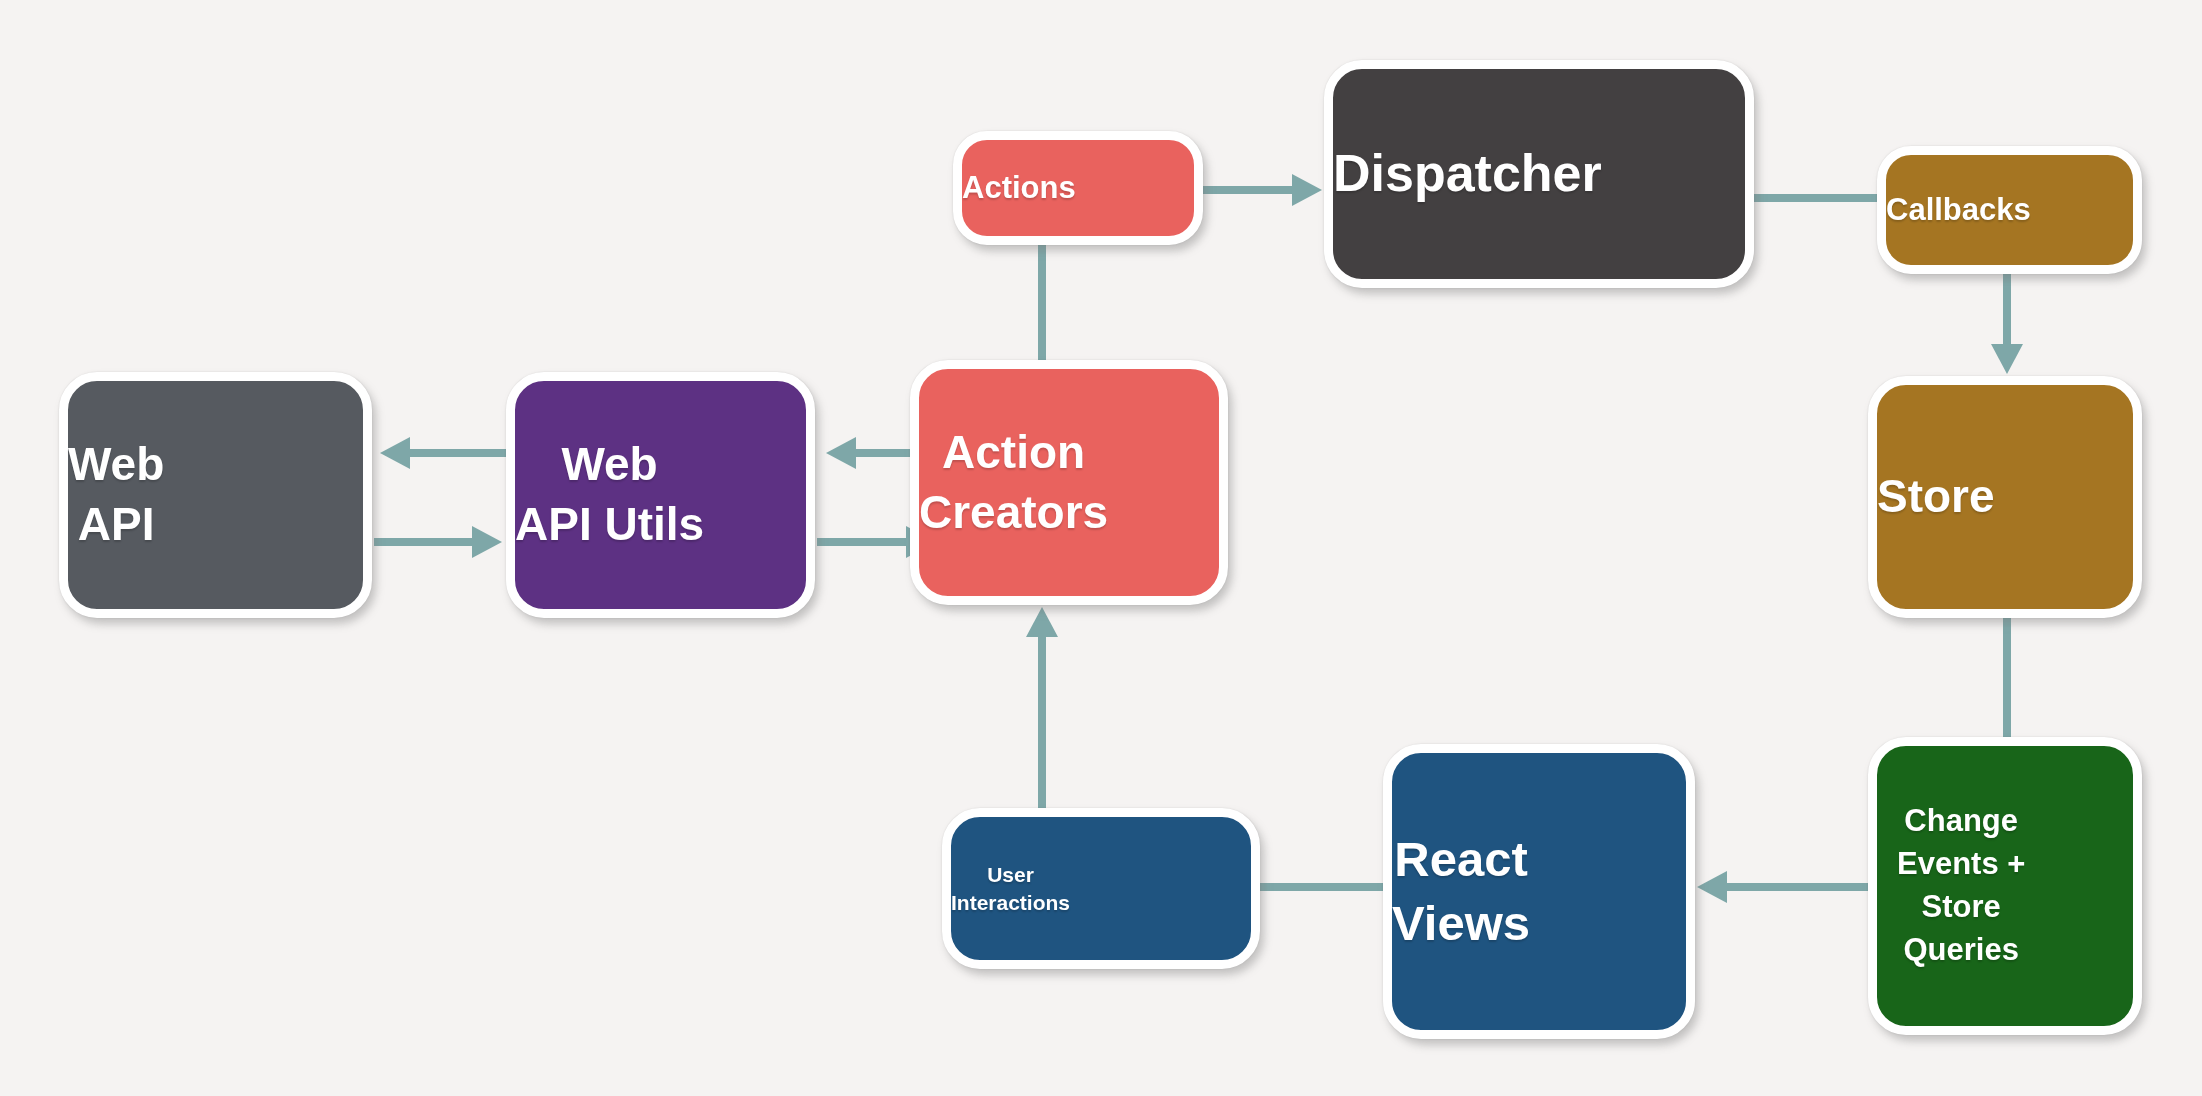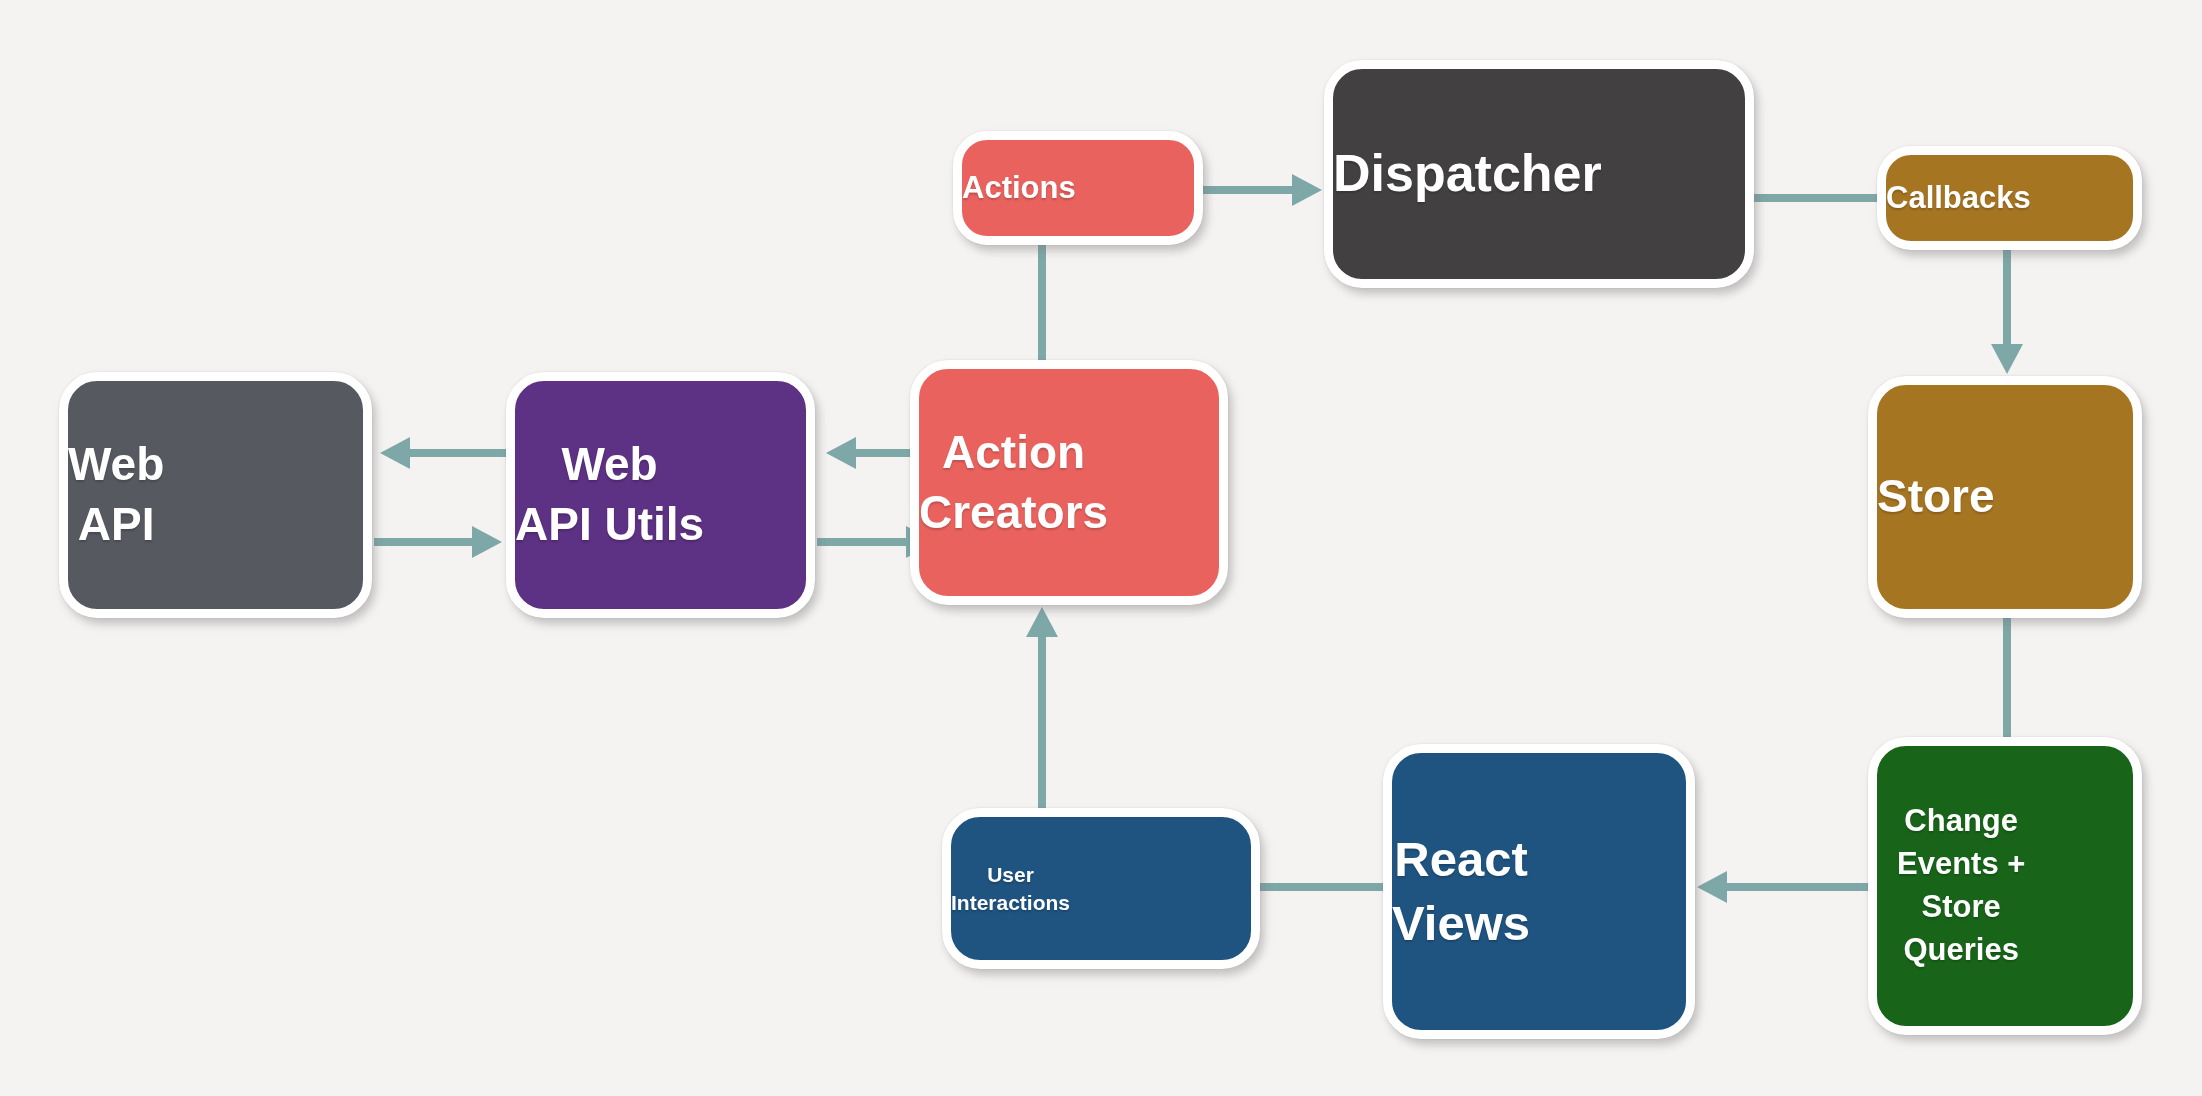--- a/index.html
+++ b/index.html
@@ -38,21 +38,21 @@
     line-height: 1.3;
     text-shadow: 0 2px 2px rgba(0,0,0,0.18);
   }
   .pill { border-radius: 34px; }
 
   .n-web-api           { left: 59px;   top: 372px; width: 313px; height: 246px; font-size: 46px; }
   .n-web-api-utils     { left: 506px;  top: 372px; width: 309px; height: 246px; font-size: 46px; }
   .n-action-creators   { left: 910px;  top: 360px; width: 318px; height: 245px; font-size: 46px; }
   .n-actions           { left: 953px;  top: 131px; width: 250px; height: 114px; font-size: 31px; }
   .n-dispatcher        { left: 1324px; top: 60px;  width: 430px; height: 228px; font-size: 52px; }
-  .n-callbacks         { left: 1877px; top: 146px; width: 265px; height: 104px; font-size: 31px; }
+  .n-callbacks         { left: 1877px; top: 146px; width: 265px; height: 128px; font-size: 31px; }
   .n-store             { left: 1868px; top: 376px; width: 274px; height: 242px; font-size: 46px; }
   .n-change-events     { left: 1868px; top: 737px; width: 274px; height: 298px; font-size: 31px; line-height: 1.38; }
   .n-react-views       { left: 1383px; top: 744px; width: 312px; height: 295px; font-size: 49px; }
   .n-user-interactions { left: 942px;  top: 808px; width: 318px; height: 161px; font-size: 21px; }
 </style>
 </head>
 <body>
 
 <div id="canvas" style="background: rgb(245, 243, 242);">
 

